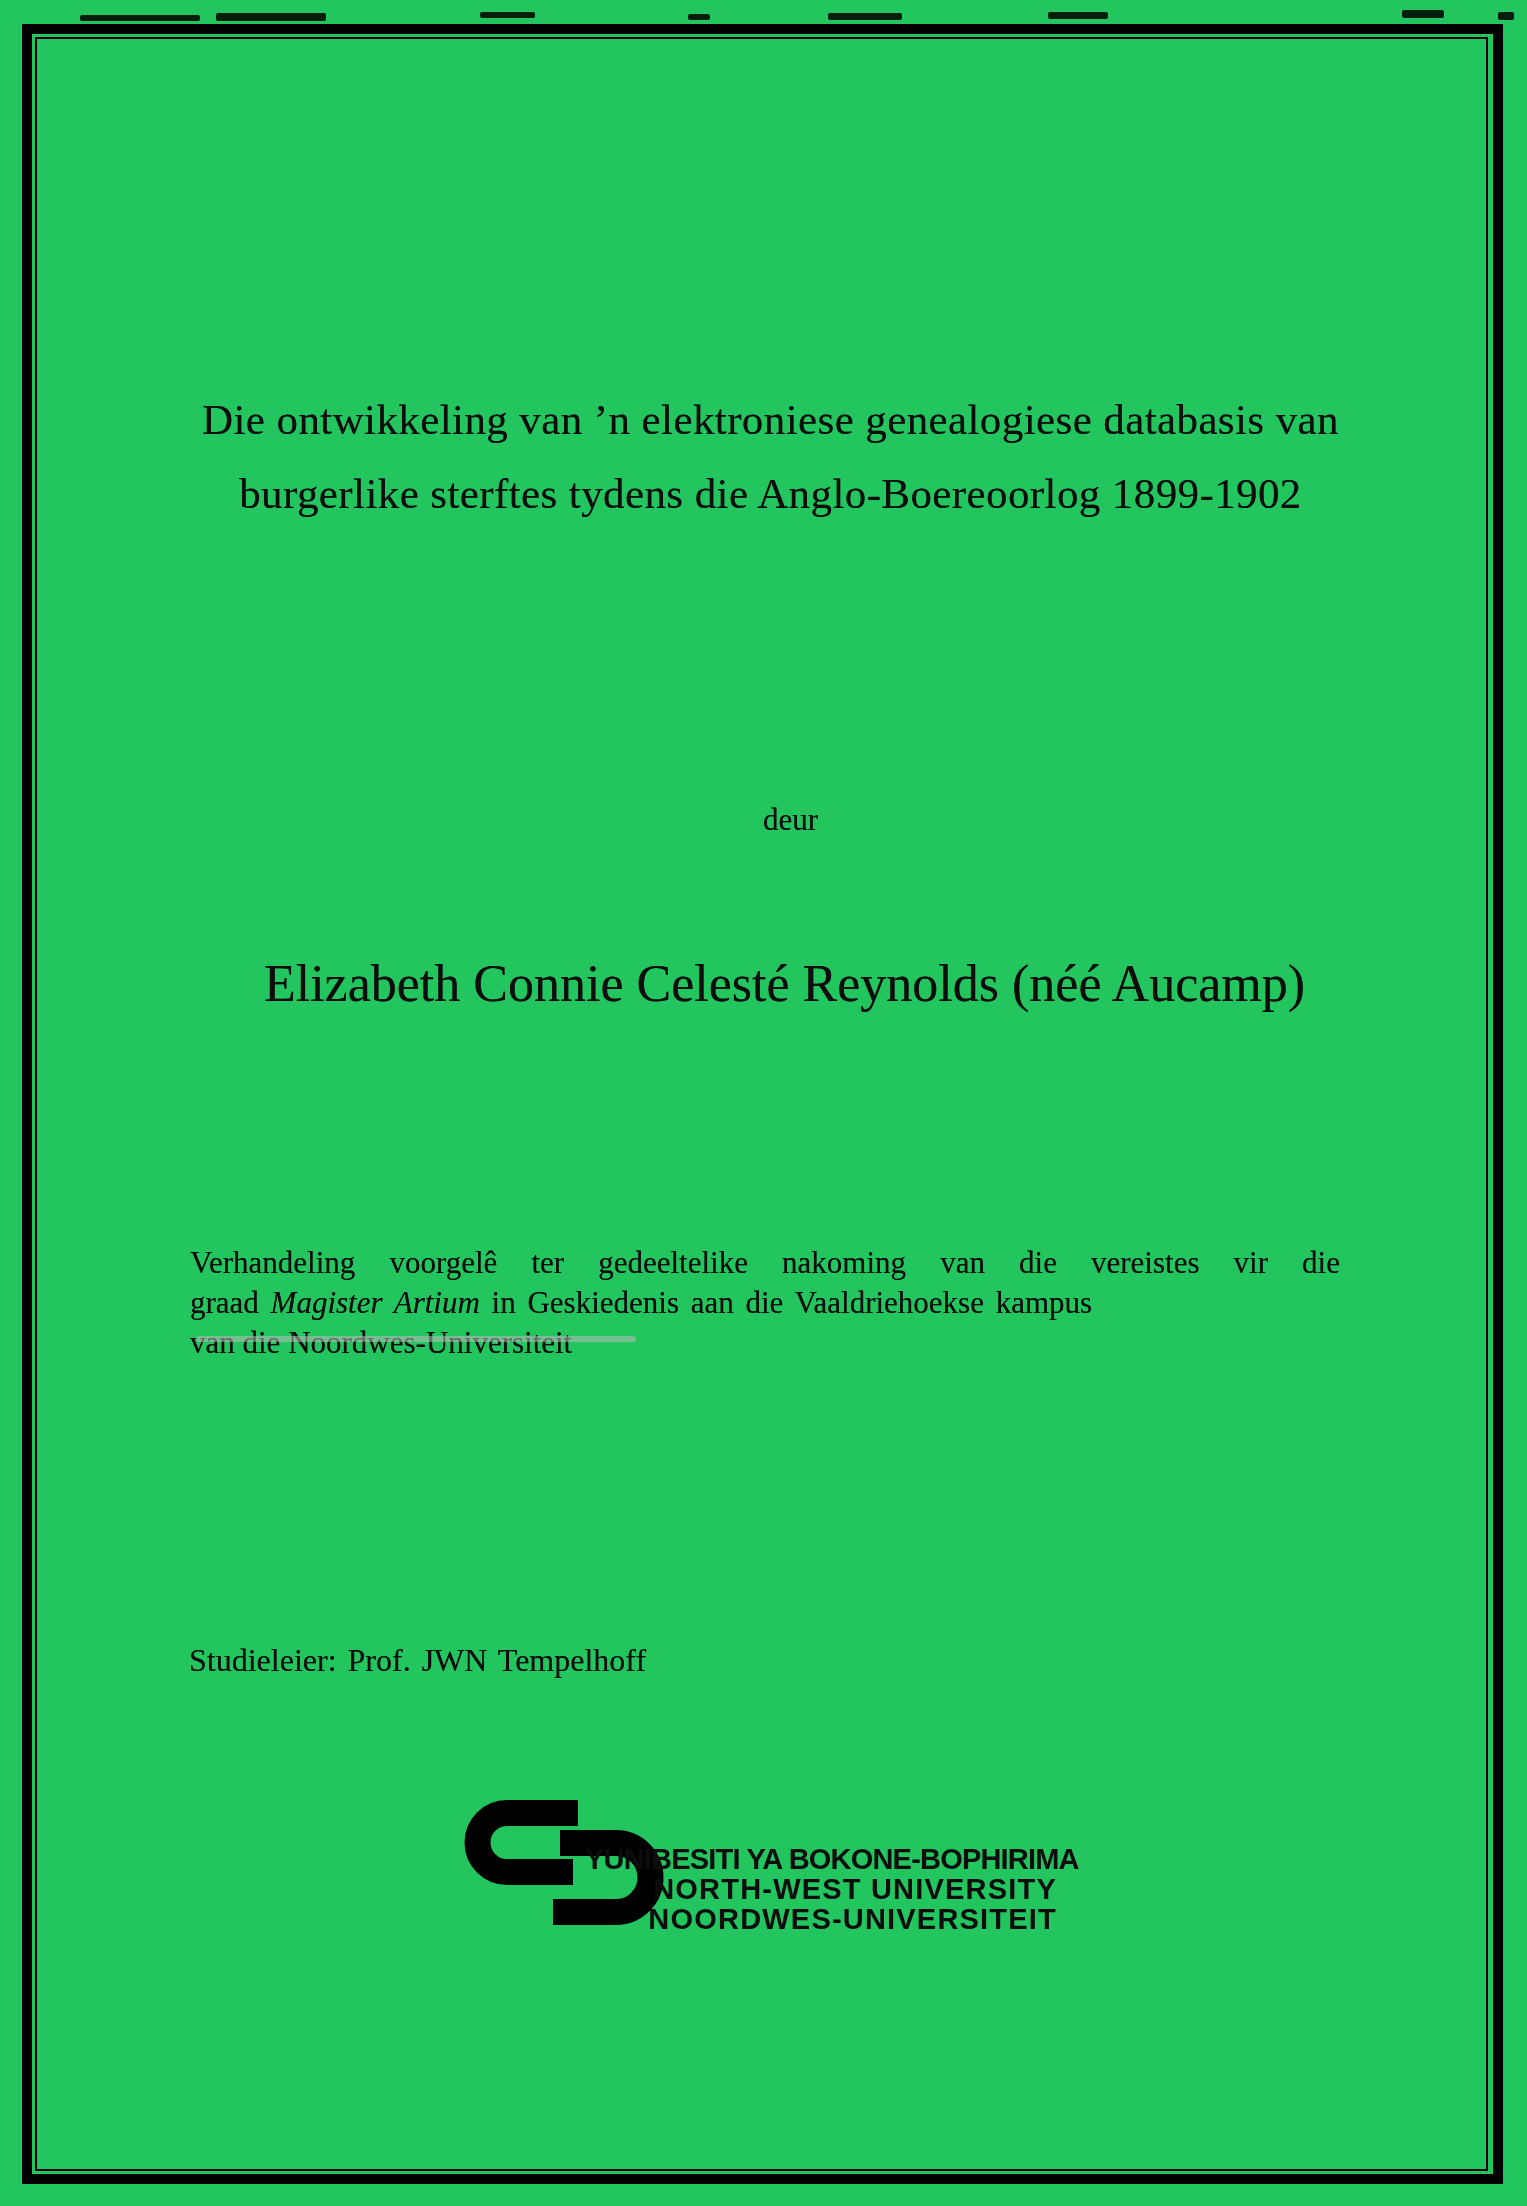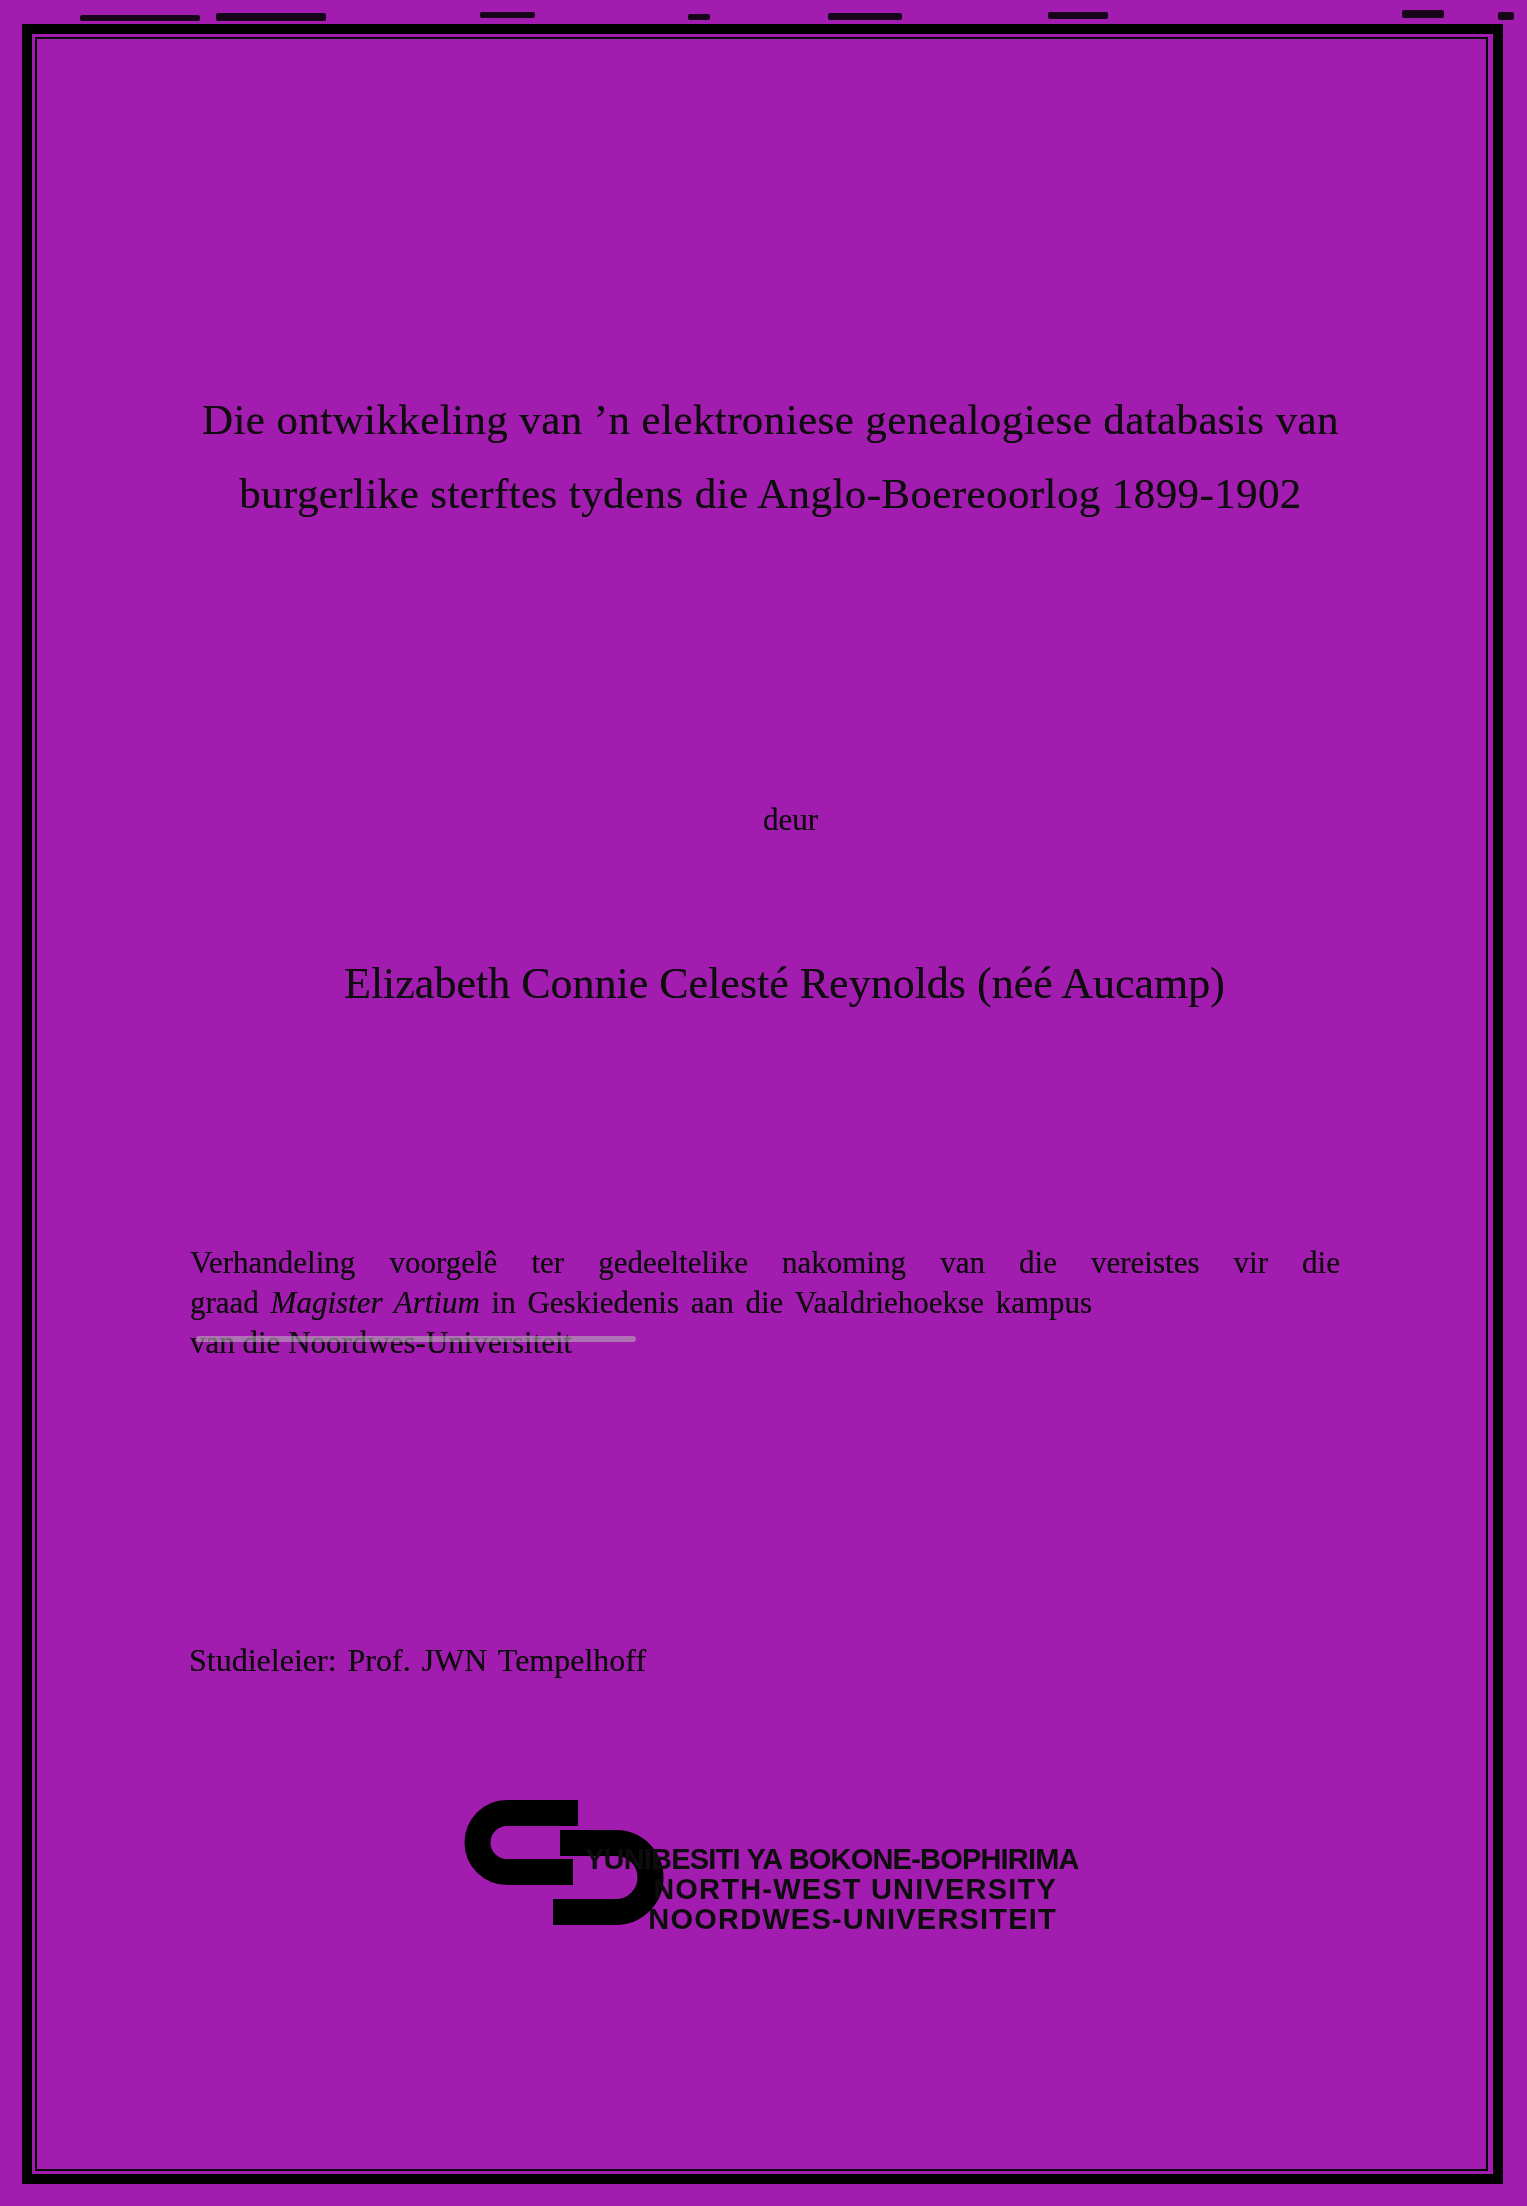--- a/index.html
+++ b/index.html
@@ -1,20 +1,20 @@
 <!DOCTYPE html>
 <html><head>
 <meta charset="utf-8">
 <style>
   html, body { margin: 0; padding: 0; background: #ffffff; }
   .page {
     position: relative;
     width: 1527px;
     height: 2206px;
-    background: #a21caf;
+    background: #22c55e;
     overflow: hidden;
     font-family: "Liberation Serif", serif;
     color: #0d0d0d;
   }
   .page * { box-sizing: border-box; }
 
   
   .frame-outer {
     position: absolute; left: 22px; top: 24px;
     width: 1481px; height: 2160px;
@@ -49,21 +49,21 @@
     font-size: 43px; line-height: 74px; letter-spacing: 0.4px;
   }
   .byline {
     position: absolute; left: 15px; top: 801px; width: 100%;
     padding-left: 24px; text-align: center;
     font-size: 31px; line-height: 37px;
   }
   .author {
     position: absolute; left: 0; top: 960px; width: 100%;
     padding-left: 42px; text-align: center;
-    font-size: 44px; line-height: 48px;
+    font-size: 52px; line-height: 48px;
   }
   .statement {
     position: absolute; left: 190px; top: 1217px; width: 1150px;
     font-size: 31px; line-height: 40px;
   }
   .st-l1 { text-align: justify; text-align-last: justify; margin-top: 26px; }
   .st-l2 { word-spacing: 4px; }
   .it { font-style: italic; }
   .supervisor {
     position: absolute; left: 189px; top: 1635px;

